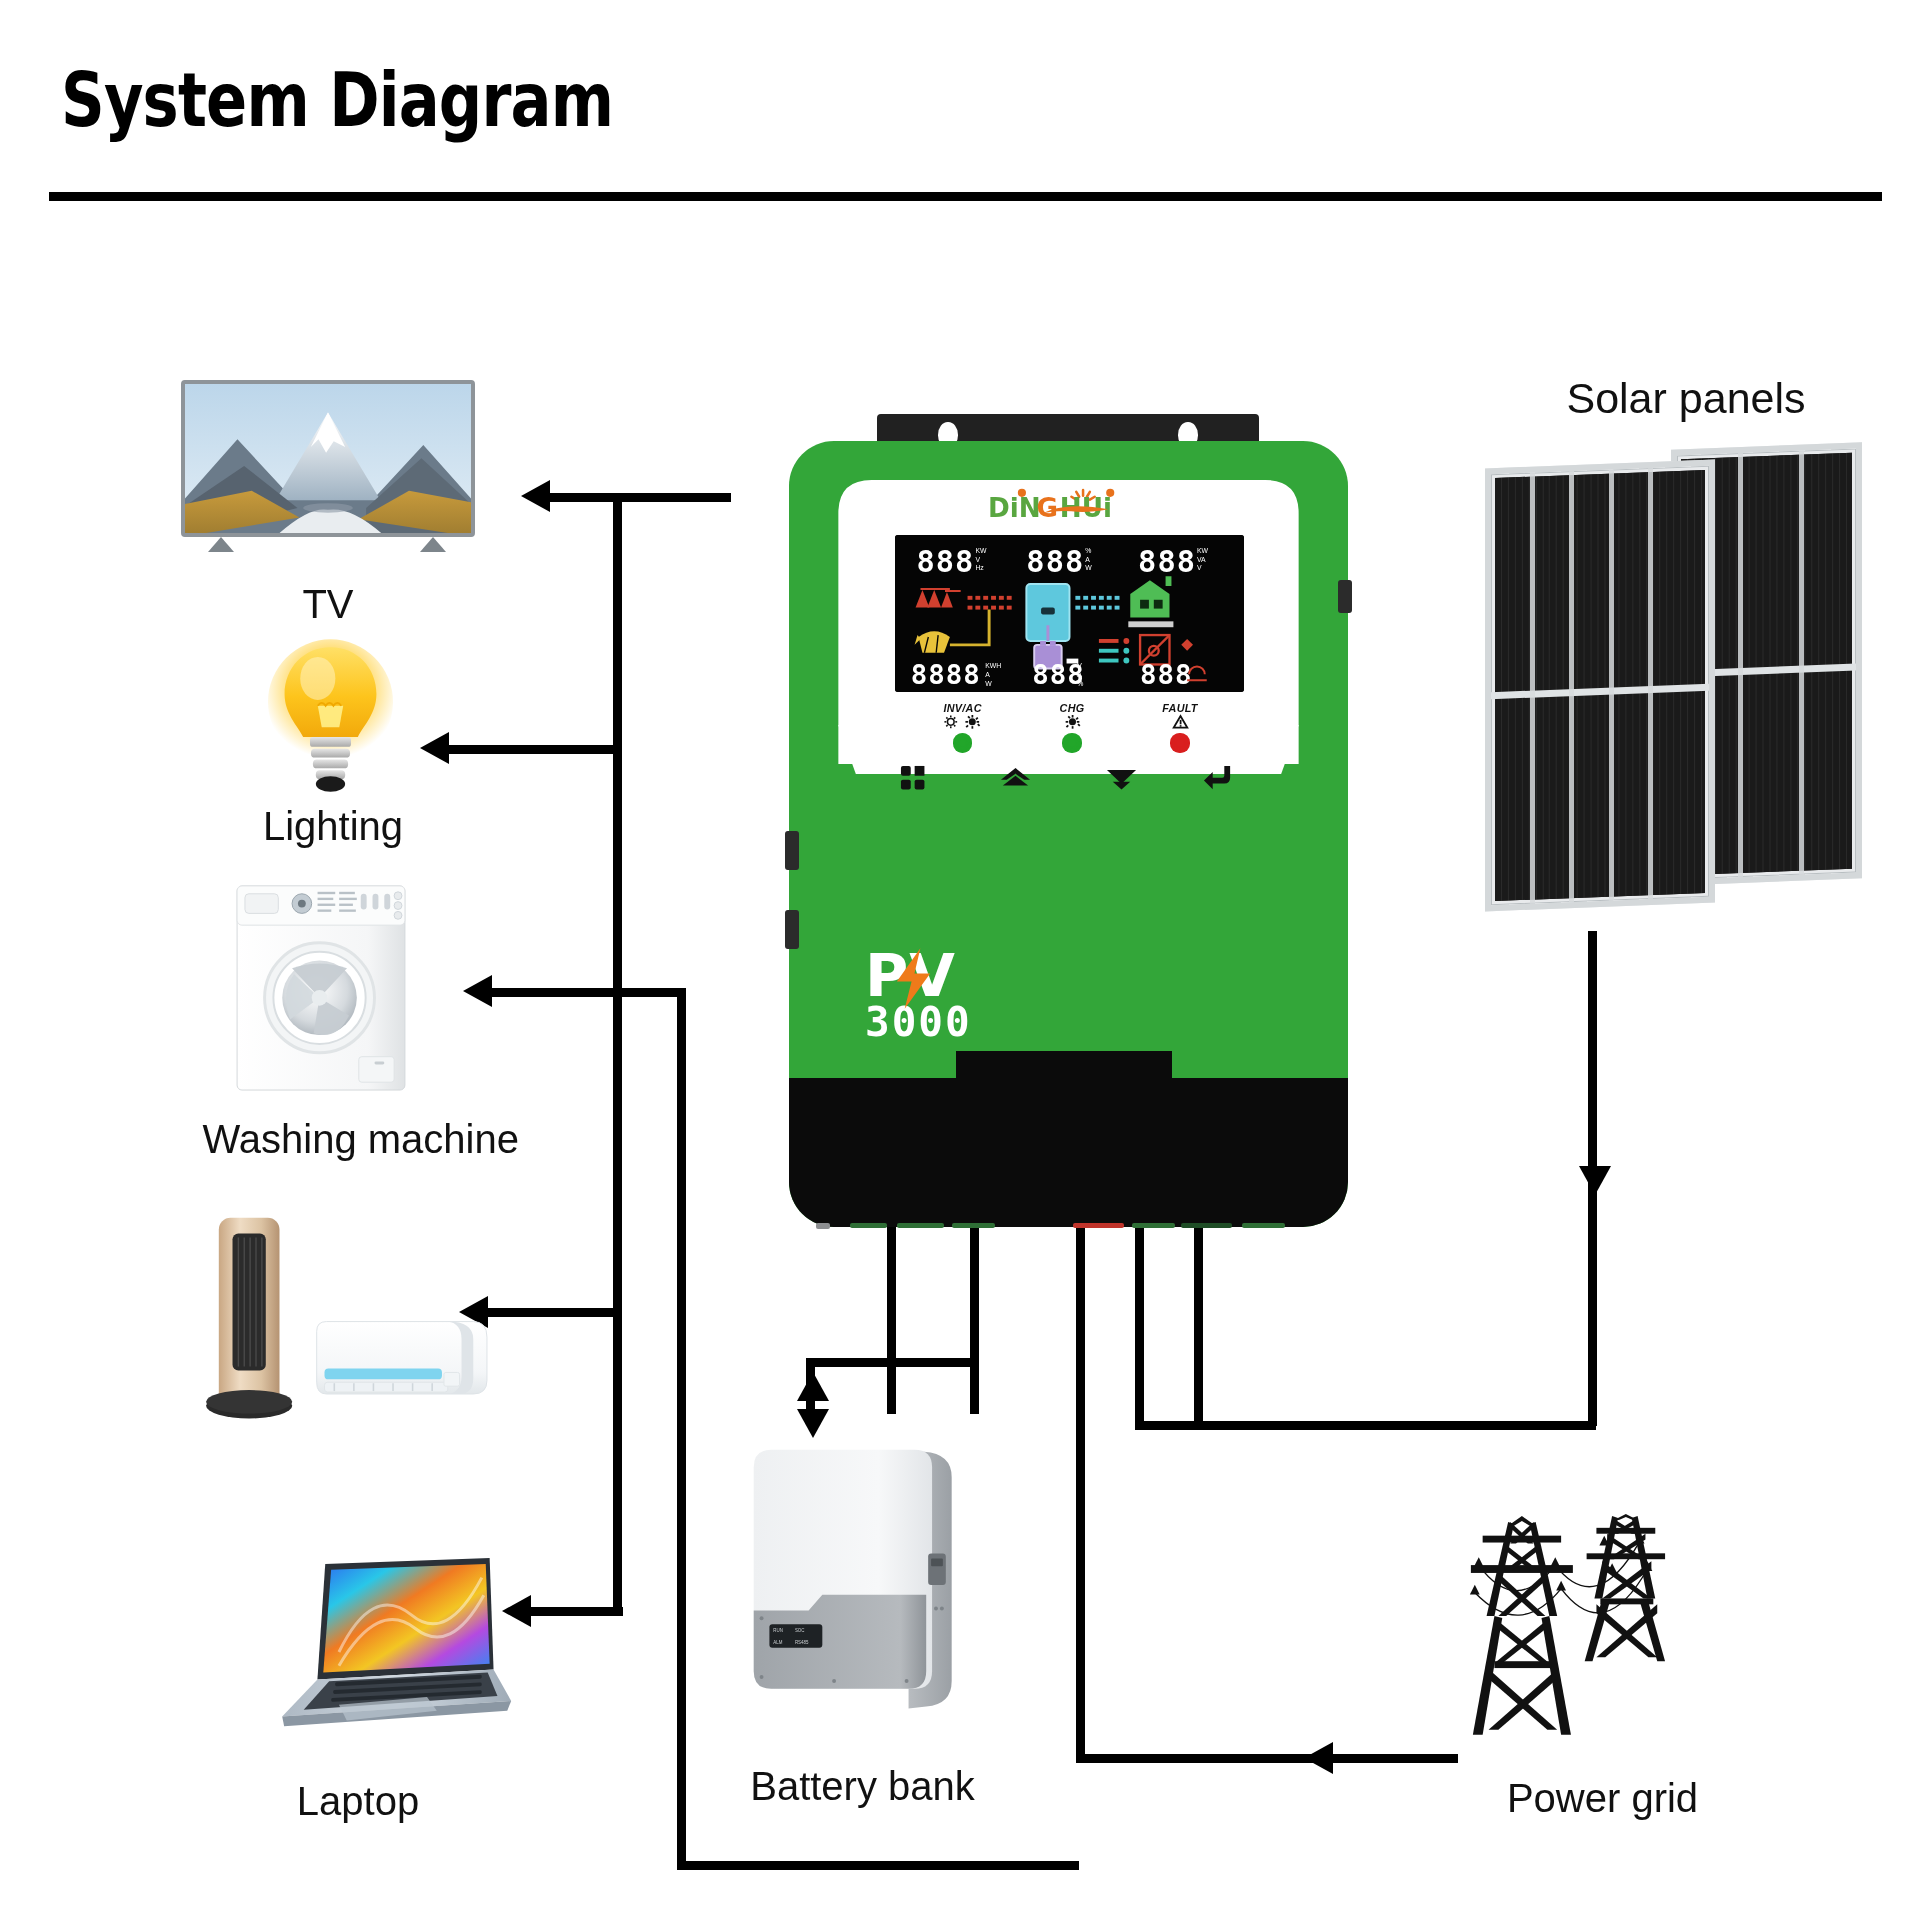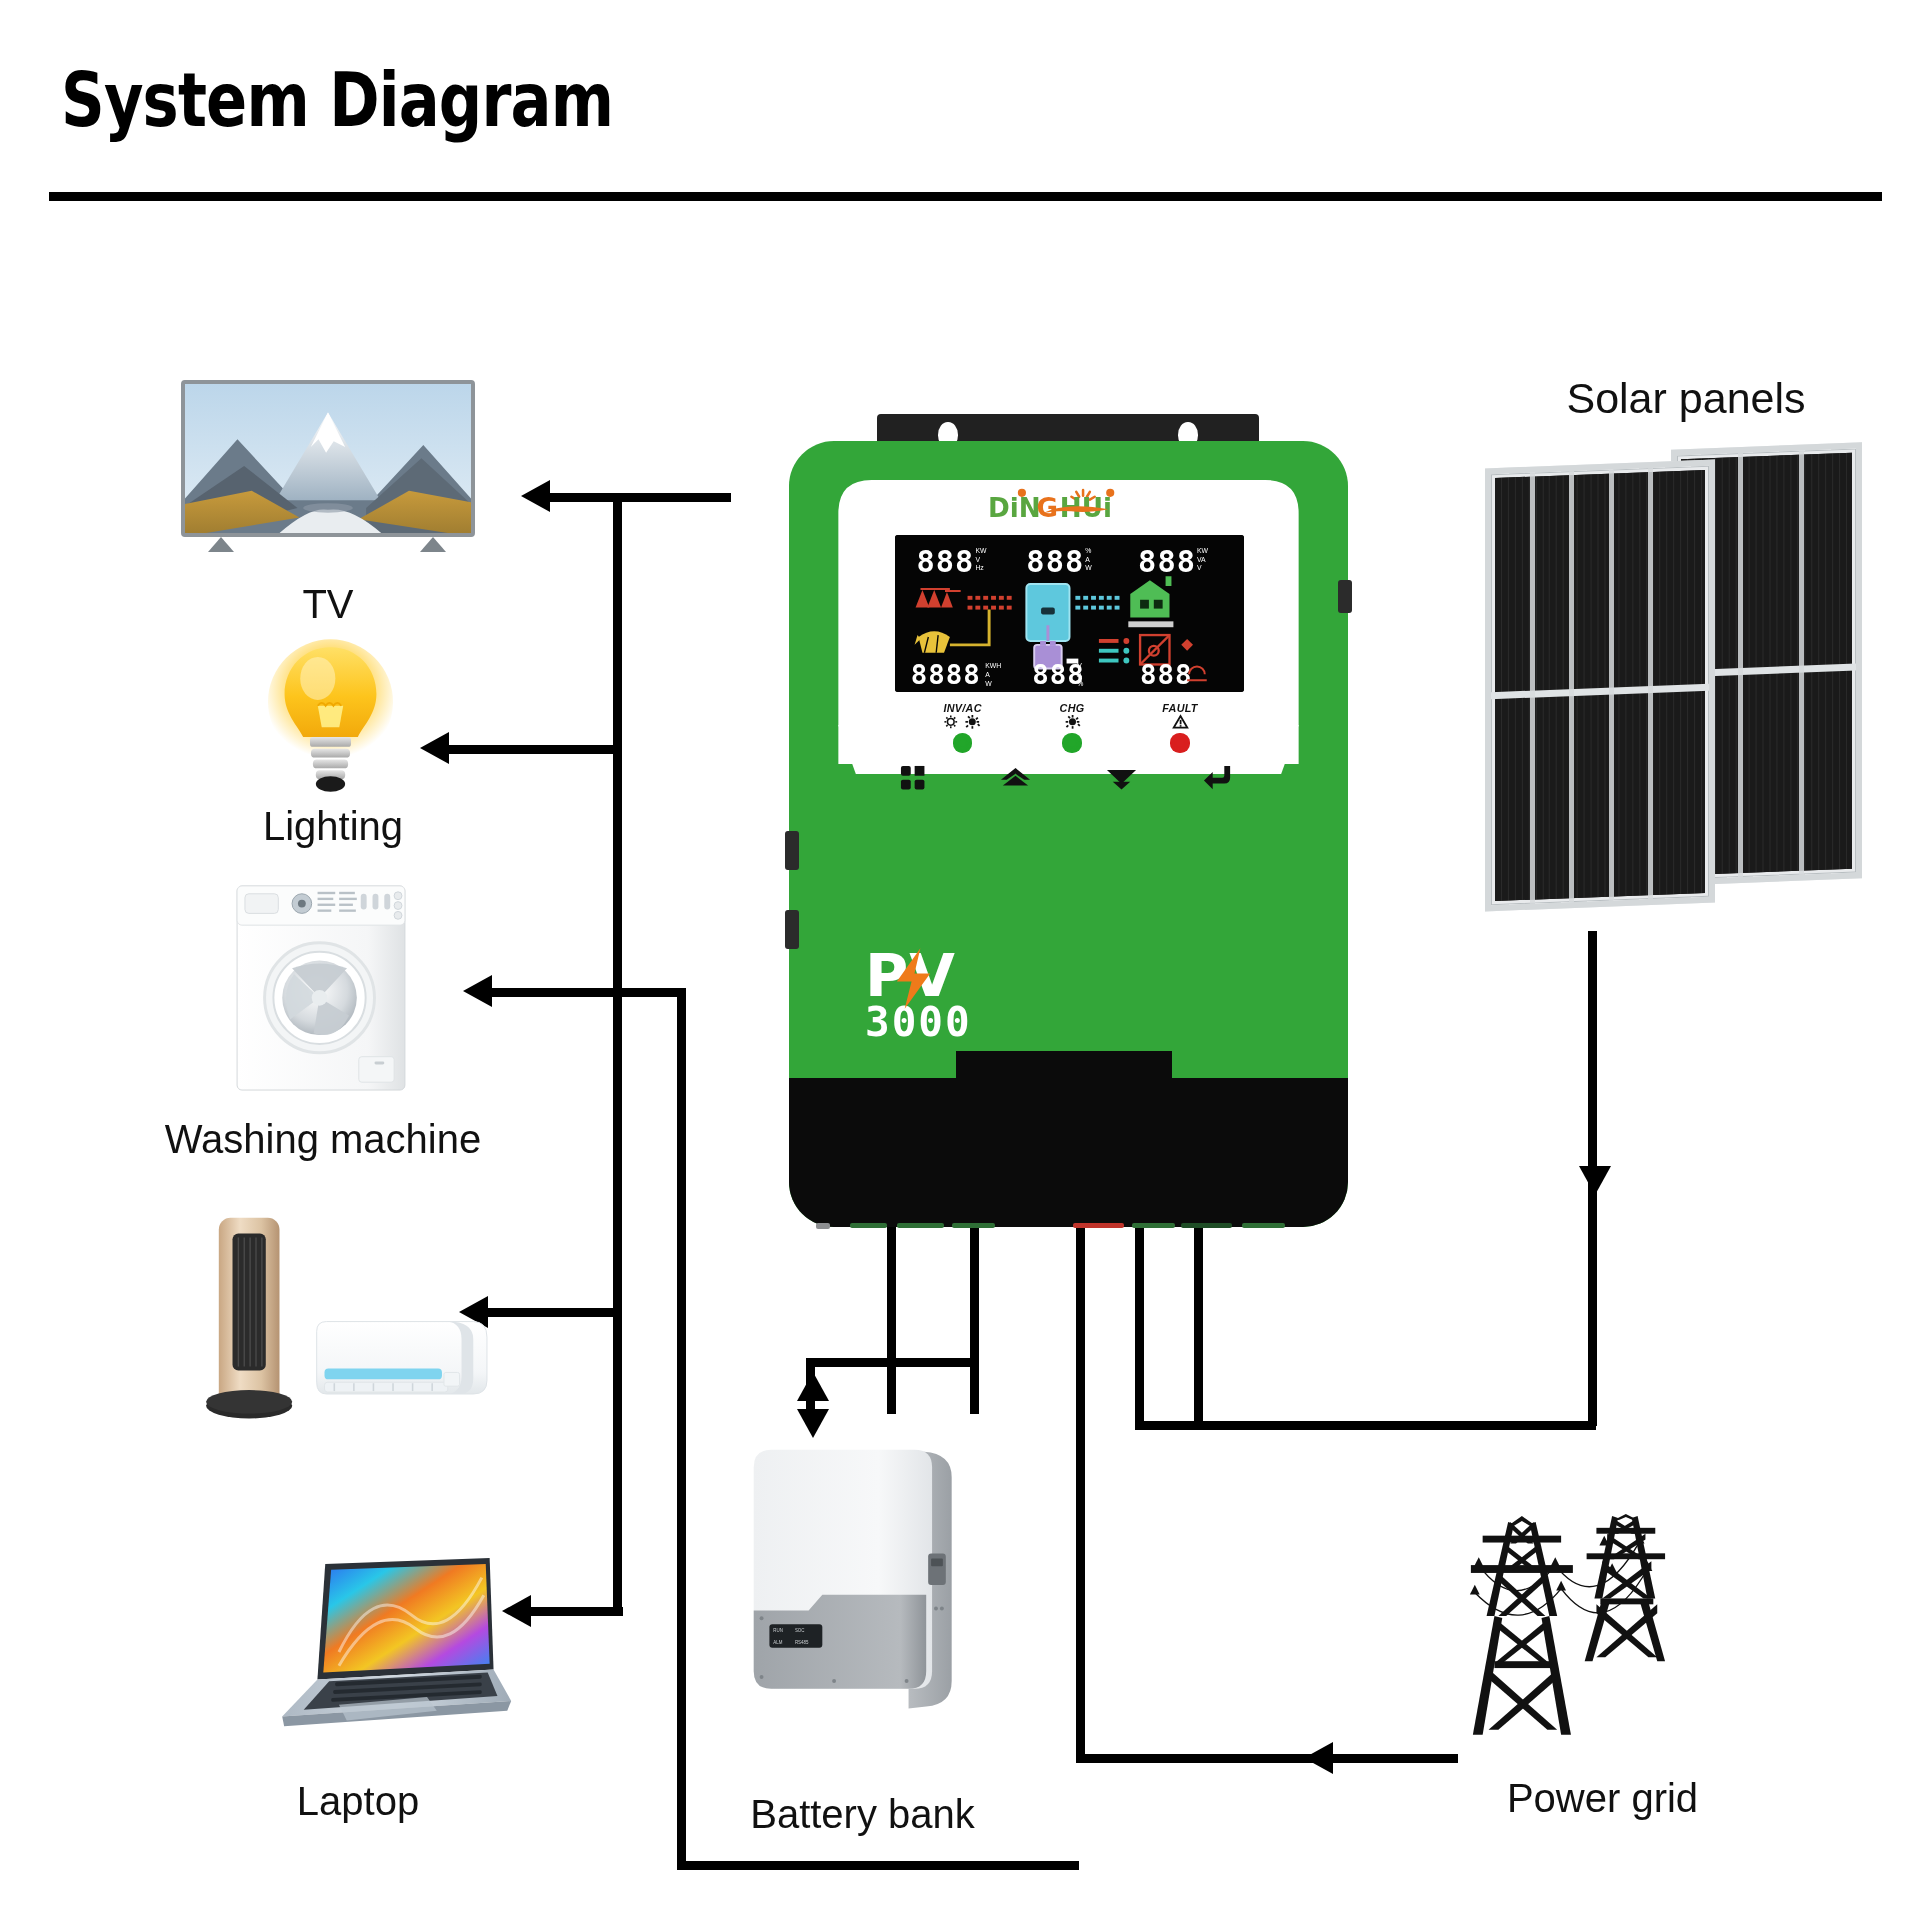--- a/index.html
+++ b/index.html
@@ -291,21 +291,21 @@
       <circle cx="86" cy="118" r="47" fill="#ffffff" stroke="#d9dee1" stroke-width="2"></circle>
       <circle cx="86" cy="118" r="38" fill="url(#drum)"></circle>
       <path d="M86 118 L58 88 Q86 78 114 88 Z" fill="#c6ccd2" opacity=".95"></path>
       <path d="M86 118 L116 136 Q104 162 80 154 Z" fill="#c6ccd2" opacity=".95"></path>
       <path d="M86 118 L56 140 Q46 112 60 94 Z" fill="#d2d8dd" opacity=".9"></path>
       <circle cx="86" cy="118" r="8" fill="#e9edef"></circle>
       <rect x="126" y="178" width="36" height="26" rx="3" fill="#f4f6f7" stroke="#dfe3e5"></rect>
       <rect x="142" y="183" width="10" height="3" rx="1.5" fill="#c8ced2"></rect>
     </svg>
   </div>
-  <div class="lbl" style="left:127px; top:1117px; width:392px;">Washing machine</div>
+  <div class="lbl" style="left:127px; top:1117px; width:392px;text-align:right;">Washing machine</div>
 
   <div class="ac-wrap">
     <svg viewBox="0 0 320 235" width="314" height="230">
       <defs>
         <linearGradient id="twr" x1="0" y1="0" x2="1" y2="0">
           <stop offset="0%" stop-color="#c9a783"></stop>
             <stop offset="35%" stop-color="#efdcc4"></stop>
           <stop offset="70%" stop-color="#dcc3a3"></stop>
             <stop offset="100%" stop-color="#b59372"></stop>
         </linearGradient>
@@ -710,21 +710,21 @@
       <g fill="#7e8489">
         <circle cx="22" cy="246" r="2"></circle>
           <circle cx="96" cy="250" r="2"></circle>
         <circle cx="170" cy="250" r="2"></circle>
           <circle cx="22" cy="186" r="2"></circle>
       </g>
       <circle cx="200" cy="176" r="2" fill="#7e8489"></circle>
       <circle cx="206" cy="176" r="2" fill="#7e8489"></circle>
     </svg>
   </div>
-  <div class="lbl" style="left:686px; top:1764px; width:353px;margin-top:28px;">Battery bank</div>
+  <div class="lbl" style="left:686px; top:1764px; width:353px;">Battery bank</div>
 
   <div class="grid-wrap">
     <svg viewBox="0 0 260 270" width="255" height="265">
 
       <g fill="none" stroke="#111" stroke-width="1.4">
         <path d="M14 52 Q52 104 92 52"></path>
         <path d="M92 52 Q134 106 178 28"></path>
         <path d="M10 80 Q56 128 98 76"></path>
         <path d="M98 76 Q142 134 186 56"></path>
       </g>

